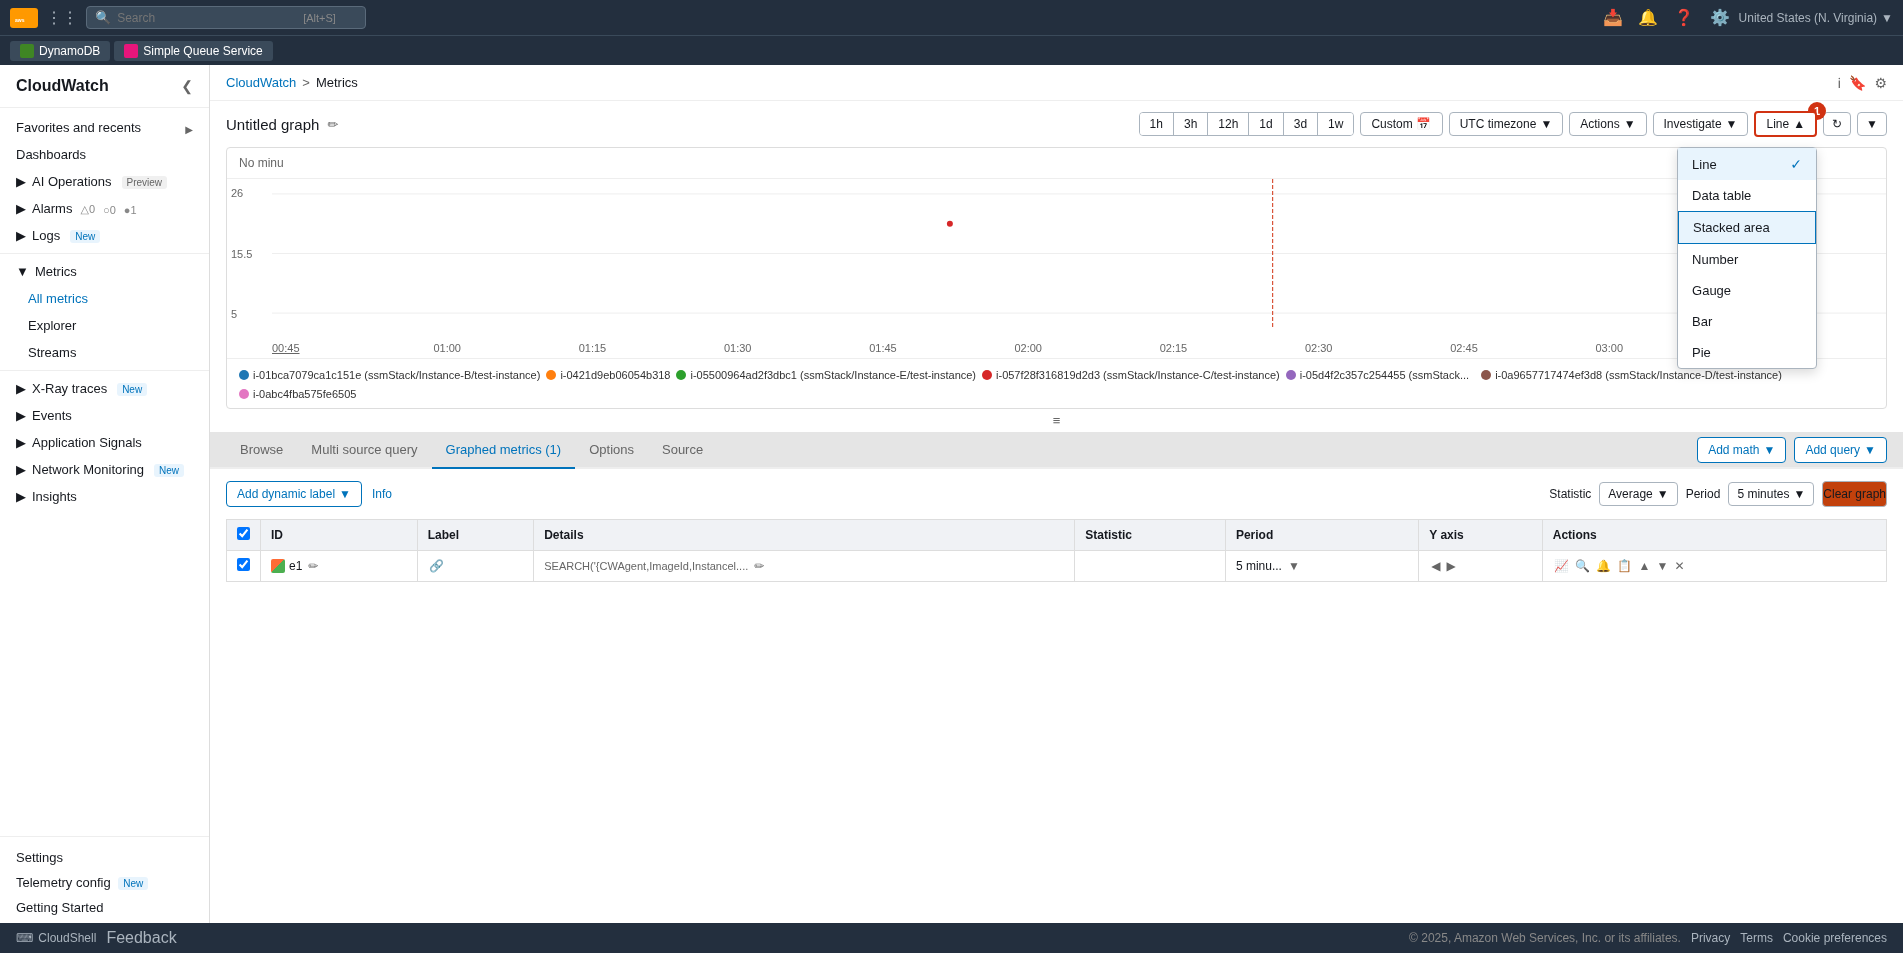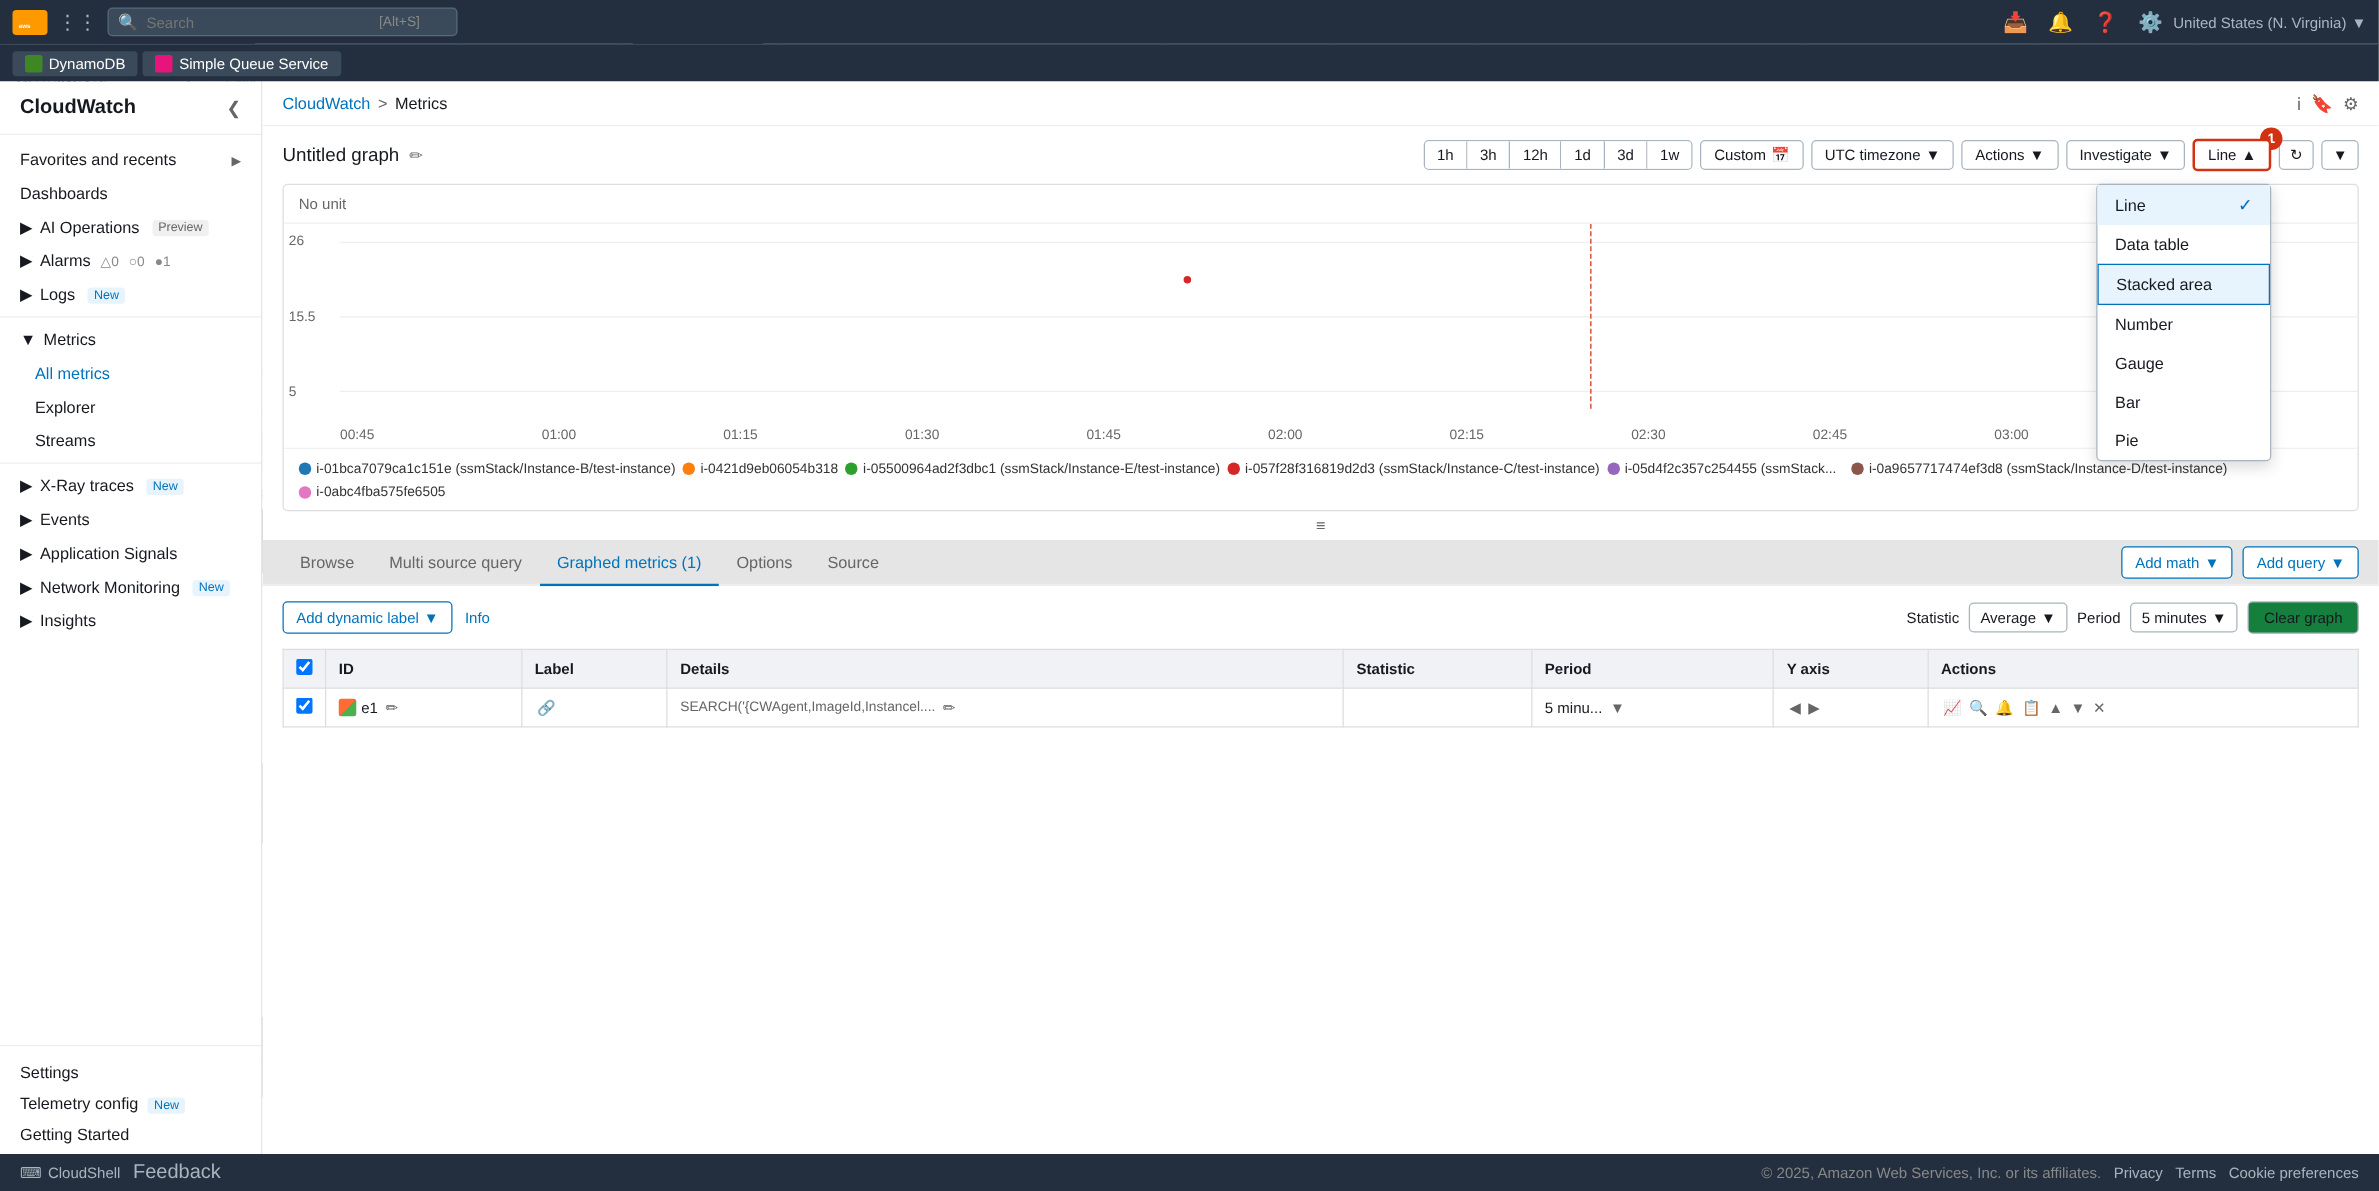--- a/index.html
+++ b/index.html
@@ -298,22 +298,22 @@
       background: white; border: 1px solid #aab4be; border-radius: 4px;
       padding: 4px 8px; font-size: 12px; cursor: pointer; color: #16191f;
       display: flex; align-items: center; gap: 4px;
     }
     .period-select {
       background: white; border: 1px solid #aab4be; border-radius: 4px;
       padding: 4px 8px; font-size: 12px; cursor: pointer; color: #16191f;
       display: flex; align-items: center; gap: 4px;
     }
     .clear-graph-btn {
-      background: #15803d; border: 1px solid #aab4be; border-radius: 4px;
-      padding: 5px 12px; font-size: 12px; cursor: pointer; color: #16191f;
+      background: #c2410c; border: 1px solid #aab4be; border-radius: 4px;
+      padding: 5px 0; font-size: 12px; cursor: pointer; color: #16191f;
     }
     .add-math-btn {
       background: white; border: 1px solid #0073bb; border-radius: 4px;
       padding: 5px 10px; font-size: 12px; cursor: pointer; color: #0073bb;
       display: flex; align-items: center; gap: 4px;
     }
     .add-query-btn {
       background: white; border: 1px solid #0073bb; border-radius: 4px;
       padding: 5px 10px; font-size: 12px; cursor: pointer; color: #0073bb;
       display: flex; align-items: center; gap: 4px;
@@ -581,41 +581,41 @@
         <button class="refresh-btn">
           <span>↻</span>
         </button>
         <button class="refresh-btn">
           <span>▼</span>
         </button>
       </div>
     </div>
 
     <div class="graph-area">
-      <div class="graph-no-unit">No unit</div>
+      <div class="graph-no-unit">No minu</div>
       <div class="graph-canvas">
         <div class="graph-y-labels">
           <span>26</span>
           <span>15.5</span>
           <span>5</span>
         </div>
         <div class="graph-plot-area">
           <svg class="graph-svg">
 
             <line x1="0" y1="10%" x2="100%" y2="10%" stroke="#eee" stroke-width="1"></line>
             <line x1="0" y1="50%" x2="100%" y2="50%" stroke="#eee" stroke-width="1"></line>
             <line x1="0" y1="90%" x2="100%" y2="90%" stroke="#eee" stroke-width="1"></line>
 
             <line x1="62%" y1="0" x2="62%" y2="100%" stroke="#d13212" stroke-width="1" stroke-dasharray="4,2"></line>
 
             <circle cx="42%" cy="30%" r="3" fill="#d62728"></circle>
           </svg>
         </div>
         <div class="graph-x-labels">
-          <span style="position:absolute; left:0%;">00:45</span>
+          <span style="position:absolute; left:0%;text-decoration:underline;">00:45</span>
           <span style="position:absolute; left:10%;">01:00</span>
           <span style="position:absolute; left:19%;">01:15</span>
           <span style="position:absolute; left:28%;">01:30</span>
           <span style="position:absolute; left:37%;">01:45</span>
           <span style="position:absolute; left:46%;">02:00</span>
           <span style="position:absolute; left:55%;">02:15</span>
           <span style="position:absolute; left:64%;">02:30</span>
           <span style="position:absolute; left:73%;">02:45</span>
           <span style="position:absolute; left:82%;">03:00</span>
           <span style="position:absolute; left:91%;">03:15</span>

